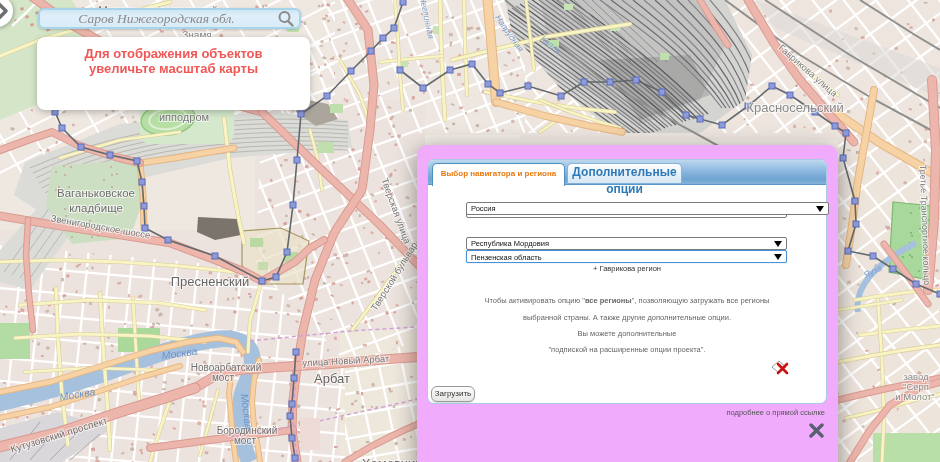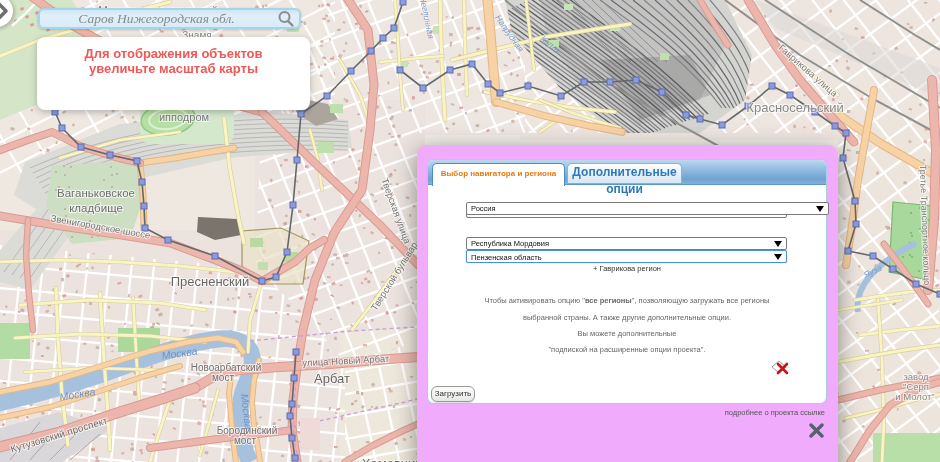--- a/index.html
+++ b/index.html
@@ -2587,17 +2587,17 @@
     <div class="para p1">Чтобы активировать опцию "<b>все регионы</b>", позволяющую загружать все регионы</div>
     <div class="para p2">выбранной страны. А также другие дополнительные опции.</div>
     <div class="para p3">Вы можете дополнительные</div>
     <div class="para p4">"подпиской на расширенные опции проекта".</div>
     <div class="redx"><svg width="20" height="17">
           <polygon points="8,1 15,7 8,13 1,7" fill="#ffffff" stroke="#9a9a9a" stroke-width="1"></polygon>
           <path d="M 7,4 L 16,13 M 16,4 L 7,13" stroke="#cc1111" stroke-width="2.6" stroke-linecap="round"></path>
         </svg></div>
     <div class="btn b1">Загрузить</div>
   </div>
-  <div class="more">подробнее о проекта ссылке</div>
+  <div class="more">подробнее о прямой ссылке</div>
   <div class="close"><svg width="15" height="15">
         <path d="M 2,2 L 13,13 M 13,2 L 2,13" stroke="#566070" stroke-width="3.4" stroke-linecap="round"></path>
       </svg></div>
 </div>
 
 </body></html>

